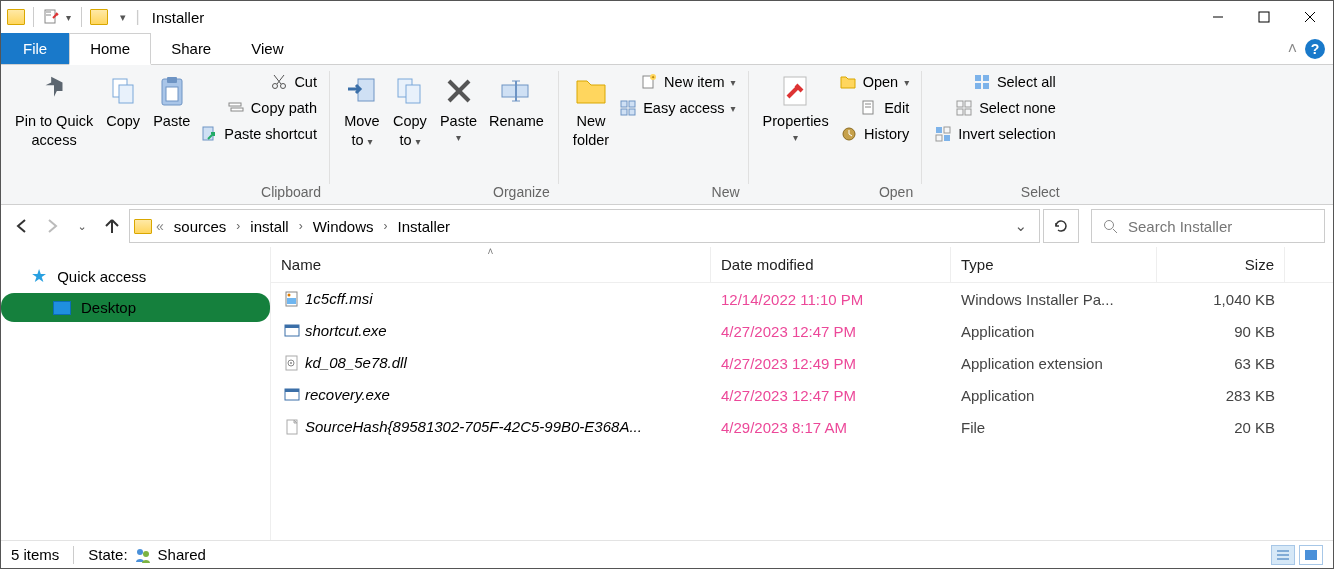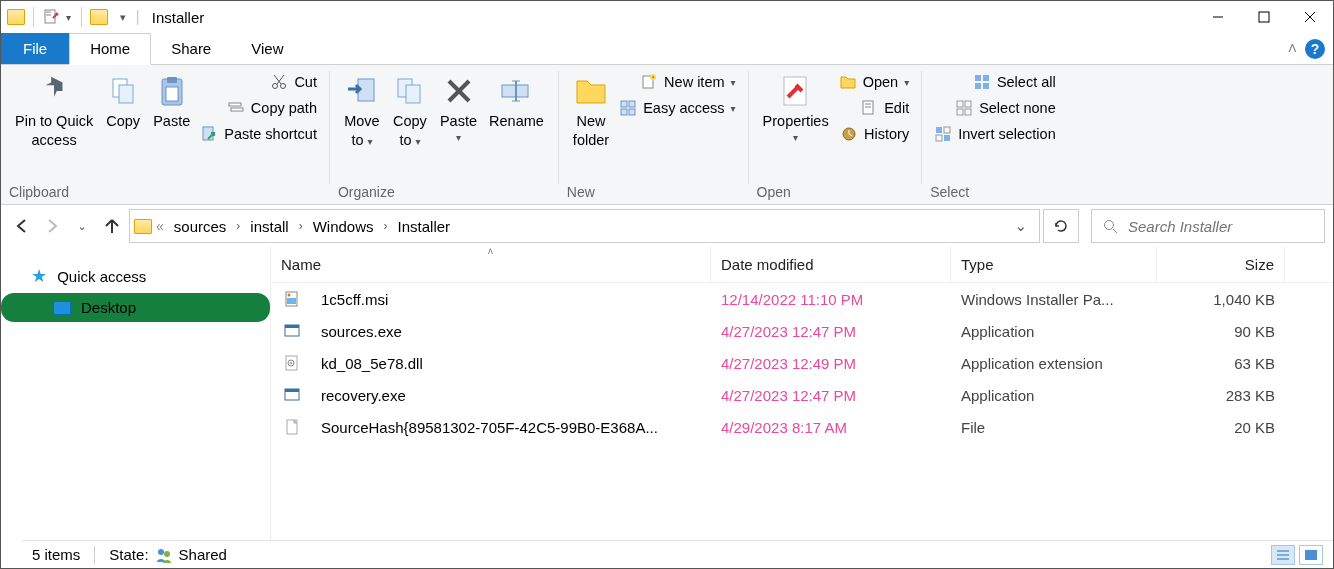--- a/index.html
+++ b/index.html
@@ -22,69 +22,69 @@
 .filetab { background:#1979ca; color:#fff; padding:0 22px; display:flex; align-items:center; font-size:15px;}
 .tab { padding:0 20px; display:flex; align-items:center; font-size:15px; color:#000; }
 .tab.active { border:1px solid #d0d0d0; border-bottom:2px solid #fff; background:#fff; margin-bottom:-1px;}
 .tabright { margin-left:auto; display:flex; align-items:center; padding-right:8px; gap:8px;}
 .help-circle { width:20px; height:20px; border-radius:50%; background:#1979ca; color:#fff; display:flex;align-items:center;justify-content:center; font-size:14px; font-weight:bold;}
 
 
 .ribbon { height:140px; background:#f5f6f7; display:flex; border-bottom:1px solid #d0d0d0;}
 .group { display:flex; flex-direction:column; padding:4px 8px 0 8px;}
 .group-body { flex:1; display:flex; align-items:flex-start;}
-.group-label { text-align:left; font-size:14px; color:#666; padding:2px 0 4px 0;}
+.group-label { text-align:right; font-size:14px; color:#666; padding:2px 0 4px 0;}
 .group-sep { width:1px; background:#e0e0e0; margin:6px 0 20px 0;}
 .bigbtn { display:flex; flex-direction:column; align-items:center; justify-content:flex-start; padding:4px 6px; font-size:14.5px; color:#000; text-align:center; line-height:1.2; gap:2px;}
 .bigbtn .ico { width:36px; height:36px; margin-bottom:2px;}
 .smallbtn-col { display:flex; flex-direction:column; gap:8px; padding:4px 4px;}
 .smallbtn { display:flex; align-items:center; gap:6px; font-size:14.5px;justify-content:flex-end;}
 .smallico { width:18px; height:18px; display:inline-flex; align-items:center; justify-content:center;}
 .dropdown-caret { font-size:10px; color:#555; }
 
 
 .navbar { height:42px; display:flex; align-items:center; padding:4px 8px; gap:4px;}
 .navbtn { width:26px; height:30px; display:flex; align-items:center; justify-content:center; color:#555;}
 .navbtn.disabled { color:#bbb;}
 .breadcrumb { flex:1; border:1px solid #ccc; height:34px; display:flex; align-items:center; padding:0 4px; gap:4px; font-size:15px;}
 .crumb { padding:0 6px;}
 .crumb-sep { color:#666; font-size:12px;}
 .bc-right { margin-left:auto; display:flex; align-items:center;}
 .bc-dd { padding:0 8px; color:#555;}
 .refresh { width:36px; border:1px solid #ccc; height:34px; display:flex;align-items:center;justify-content:center; margin-left:-1px;}
 .search { width:234px; border:1px solid #ccc; height:34px; display:flex; align-items:center; padding:0 10px; gap:10px; margin-left:8px; color:#666;}
-.search input { border:0; outline:0; font-size:15px; color:#666; width:100%;font-style:italic; }
+.search input { border:0; outline:0; font-size:15px; color:#666; width:100%; }
 
 
 .body { flex:1; display:flex; min-height:0;}
 .sidebar { width:270px; border-right:1px solid #eee; padding-top:12px;}
 .side-item { display:flex; align-items:center; gap:10px; padding:6px 14px 6px 30px; font-size:15px;}
 .side-item.selected { background:#15803d;border-radius:13px;}
 .star { color:#29a0e0; font-size:18px;}
 .desk-ico { width:18px; height:14px; background:#1f8fe0; border:1px solid #0b6db7;}
 
 
 .files { flex:1; display:flex; flex-direction:column;}
 .cols { display:flex; border-bottom:1px solid #eee; height:36px; align-items:center; font-size:15px; color:#222;}
 .col { padding:0 10px; border-right:1px solid #eee; height:100%; display:flex; align-items:center;}
 .col.name { flex: 0 0 440px; position:relative;}
 .col.date { flex: 0 0 240px;}
 .col.type { flex: 0 0 206px;}
 .col.size { flex: 0 0 128px; justify-content:flex-end; border-right:1px solid #eee;}
 .sort-caret { position:absolute; left:50%; top:-1px; transform:translateX(-50%); font-size:10px; color:#777;}
 .rows { flex:1; overflow:auto;}
 .row { display:flex; height:32px; align-items:center; font-size:15px; color:#000;}
-.row .c-name { flex:0 0 440px; display:flex; align-items:center; gap:20px; padding-left:12px; white-space:nowrap; overflow:hidden; text-overflow:ellipsis;}
+.row .c-name { flex:0 0 440px; display:flex; align-items:flex-start; gap:4px; padding-left:12px; white-space:nowrap; overflow:hidden; text-overflow:ellipsis;font-style:italic;}
 .row .c-date { flex:0 0 240px; padding-left:10px; color:#ec4899;}
 .row .c-type { flex:0 0 206px; padding-left:10px; color:#444; white-space:nowrap; overflow:hidden; text-overflow:ellipsis;}
 .row .c-size { flex:0 0 128px; text-align:right; padding-right:10px; color:#444;}
 .file-ico { width:18px; height:18px; display:inline-flex; align-items:center; justify-content:center;}
 
 
-.status { height:28px; border-top:1px solid #e3e3e3; display:flex; align-items:center; font-size:15px; padding:0 10px; gap:14px;margin-left:21px;}
+.status { height:28px; border-top:1px solid #e3e3e3; display:flex; align-items:center; font-size:15px; padding:0 10px; gap:14px;}
 .status-sep { width:1px; height:18px; background:#ccc;}
 .view-toggle { margin-left:auto; display:flex; gap:4px;}
 .vt { width:24px; height:20px; border:1px solid #a7c7e7; background:#d6e8f7; display:flex;align-items:center;justify-content:center;}
 
 
 svg { overflow:visible; }
 </style>
 </head>
 <body>
 <div class="window">
@@ -459,21 +459,21 @@
             <div class="c-size">1,040 KB</div>
           </div>
           <div class="row">
             <div class="c-name">
               <span class="file-ico">
                 <svg viewBox="0 0 18 18">
                   <rect x="2" y="3" width="14" height="11" fill="#fff" stroke="#3b6fa8"></rect>
                   <rect x="2" y="3" width="14" height="3" fill="#3b6fa8"></rect>
                 </svg>
               </span>
-              <span>sources.exe</span>
+              <span>shortcut.exe</span>
             </div>
             <div class="c-date">4/27/2023 12:47 PM</div>
             <div class="c-type">Application</div>
             <div class="c-size">90 KB</div>
           </div>
           <div class="row">
             <div class="c-name">
               <span class="file-ico">
                 <svg viewBox="0 0 18 18">
                   <rect x="3" y="2" width="11" height="14" fill="#fff" stroke="#aaa"></rect>

